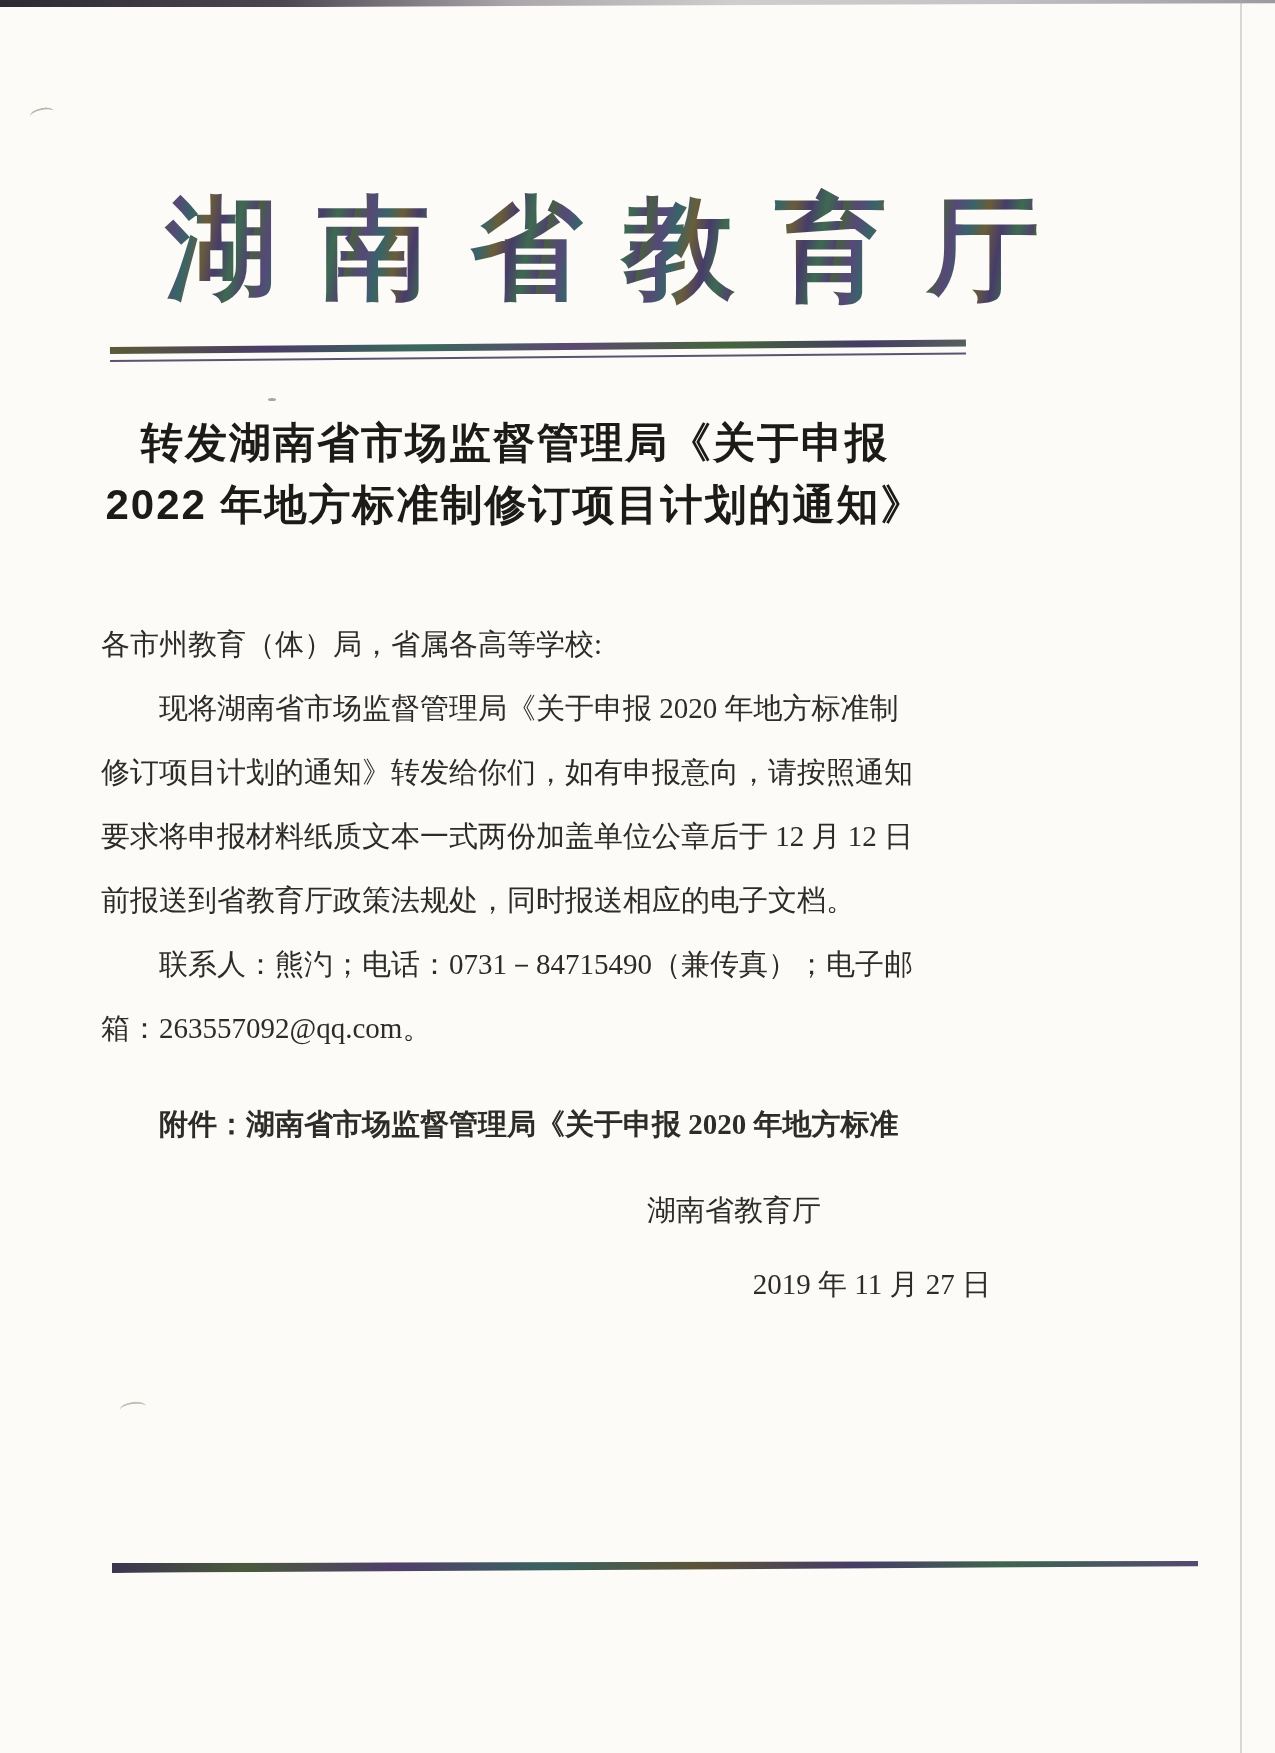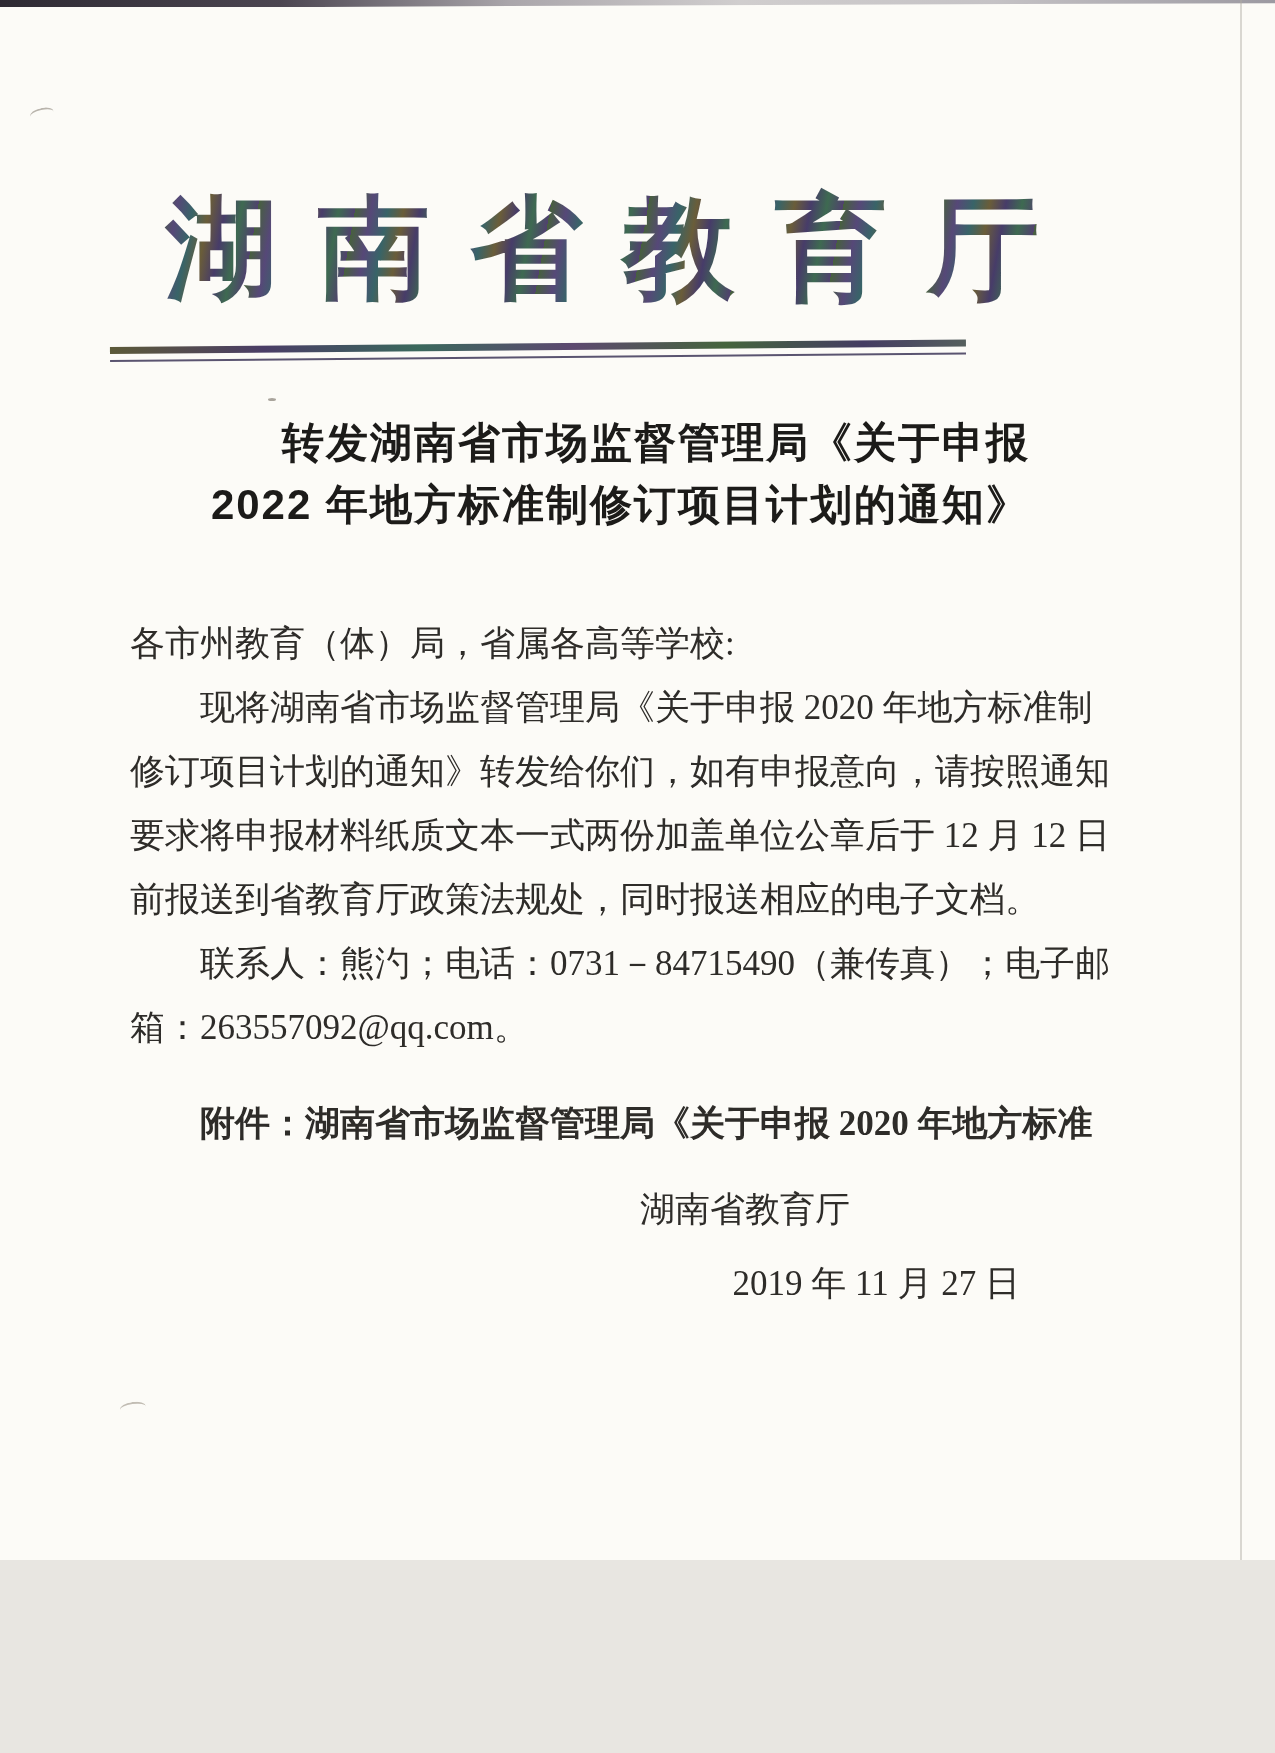--- a/index.html
+++ b/index.html
@@ -3,21 +3,21 @@
 <meta charset="utf-8">
 <style>
   html, body {
     margin: 0;
     padding: 0;
     background: #e8e6e1;
   }
   .paper {
     position: relative;
     width: 1275px;
-    height: 1560px;
+    height: 1753px;
     margin: 0 auto;
     background: #fcfbf7;
     overflow: hidden;
     font-family: "Liberation Serif", "DejaVu Serif", serif;
     color: #2e2c29;
   }
 
   
   .top-edge {
     position: absolute;
@@ -106,37 +106,37 @@
   }
   .rule-thin {
     margin-top: 6px;
     height: 2px;
     background: #5a5470;
   }
 
   
   .doc-title {
     margin-top: 96px;
-    text-align: right;
+    text-align: center;
     font-family: "Liberation Sans", "DejaVu Sans", sans-serif;
     font-weight: 900;
     font-size: 42px;
     line-height: 62px;
     letter-spacing: 2px;
     color: #1c1b19;
     width: 1030px;
   }
 
   
   .doc-body {
     position: absolute;
-    left: 130px;
+    left: 101px;
     top: 612px;
     width: 900px;
-    font-size: 35px;
+    font-size: 29px;
     line-height: 64px;
     color: #2e2c29;
   }
   .line { white-space: nowrap; }
   .indent-2 { padding-left: 2em; }
   .indent-4 { padding-left: 4em; }
   .attachment-block { margin-top: 32px; font-weight: bold; }
   .signature-block { margin-top: 22px; }
   .sig-issuer {
     text-align: right;

